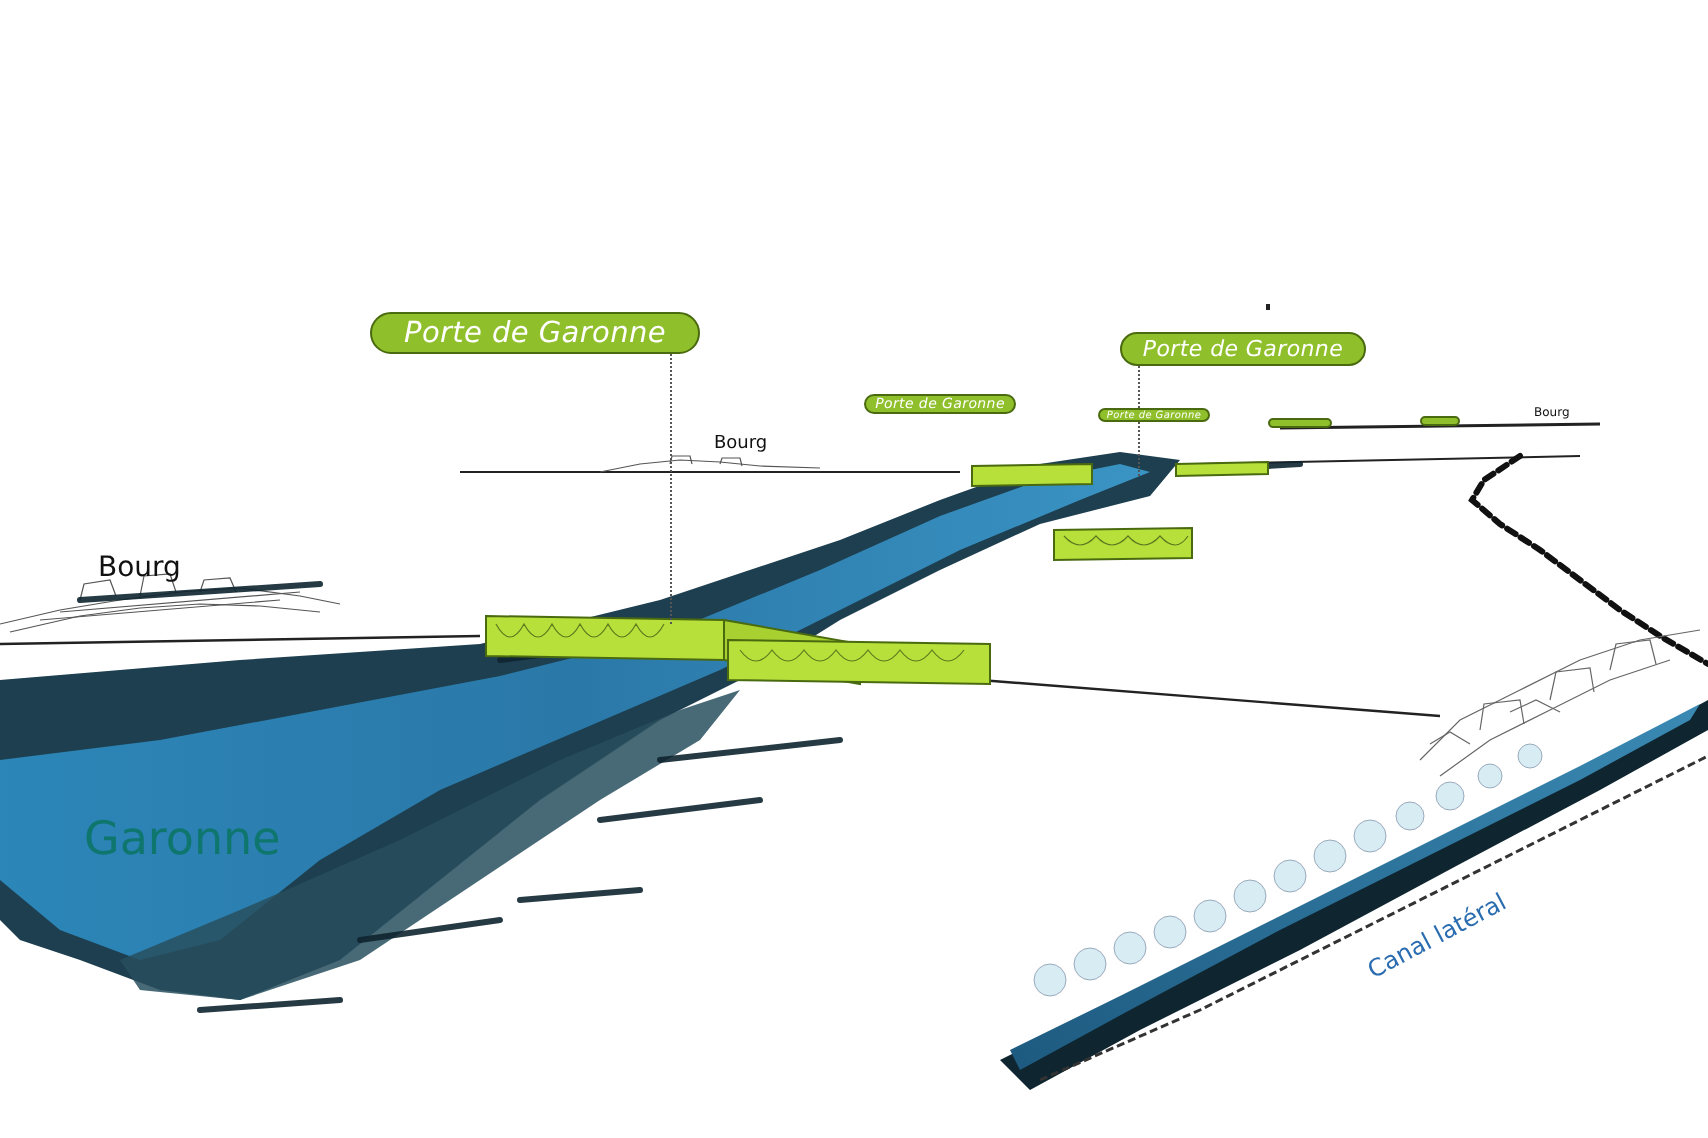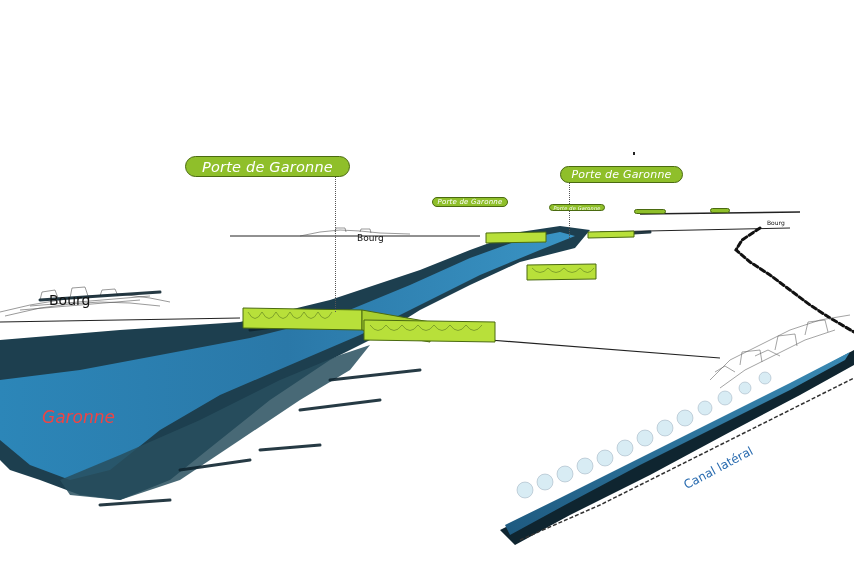--- a/index.html
+++ b/index.html
@@ -19,26 +19,24 @@
       font-style: italic;
     }
     .tag.big { font-size: 14.5px; height: 21px; padding: 0 9px; border-radius: 11px; }
     .tag.med { font-size: 7px; height: 10px; padding: 0 5px; border-radius: 6px; border-width: 1px; }
     .tag.small { font-size: 5px; height: 7px; padding: 0 4px; border-radius: 4px; border-width: 1px; }
     .tag.tiny { font-size: 3px; height: 5px; padding: 0 2px; border-radius: 3px; border-width: 1px; color: transparent; }
     .leader { position: absolute; width: 0; border-left: 1.5px dotted #555; }
     .place {
       position: absolute; color: #111; white-space: nowrap;
       font-family: "DejaVu Sans", sans-serif;
-      margin-top: 16px;
     }
     .river-label {
-      position: absolute; color: #ef4444; font-size: 17px; white-space: nowrap;
+      position: absolute; color: #0f766e; font-size: 23px; white-space: nowrap;
       font-family: "DejaVu Sans", sans-serif;
-      font-style: italic;
     }
     .canal-label {
       position: absolute; color: #2a6cb0; font-size: 12px; white-space: nowrap;
       transform: rotate(-28deg); transform-origin: left bottom;
       font-family: "DejaVu Sans", sans-serif;
     }
   </style>
 </head>
 <body>
 

